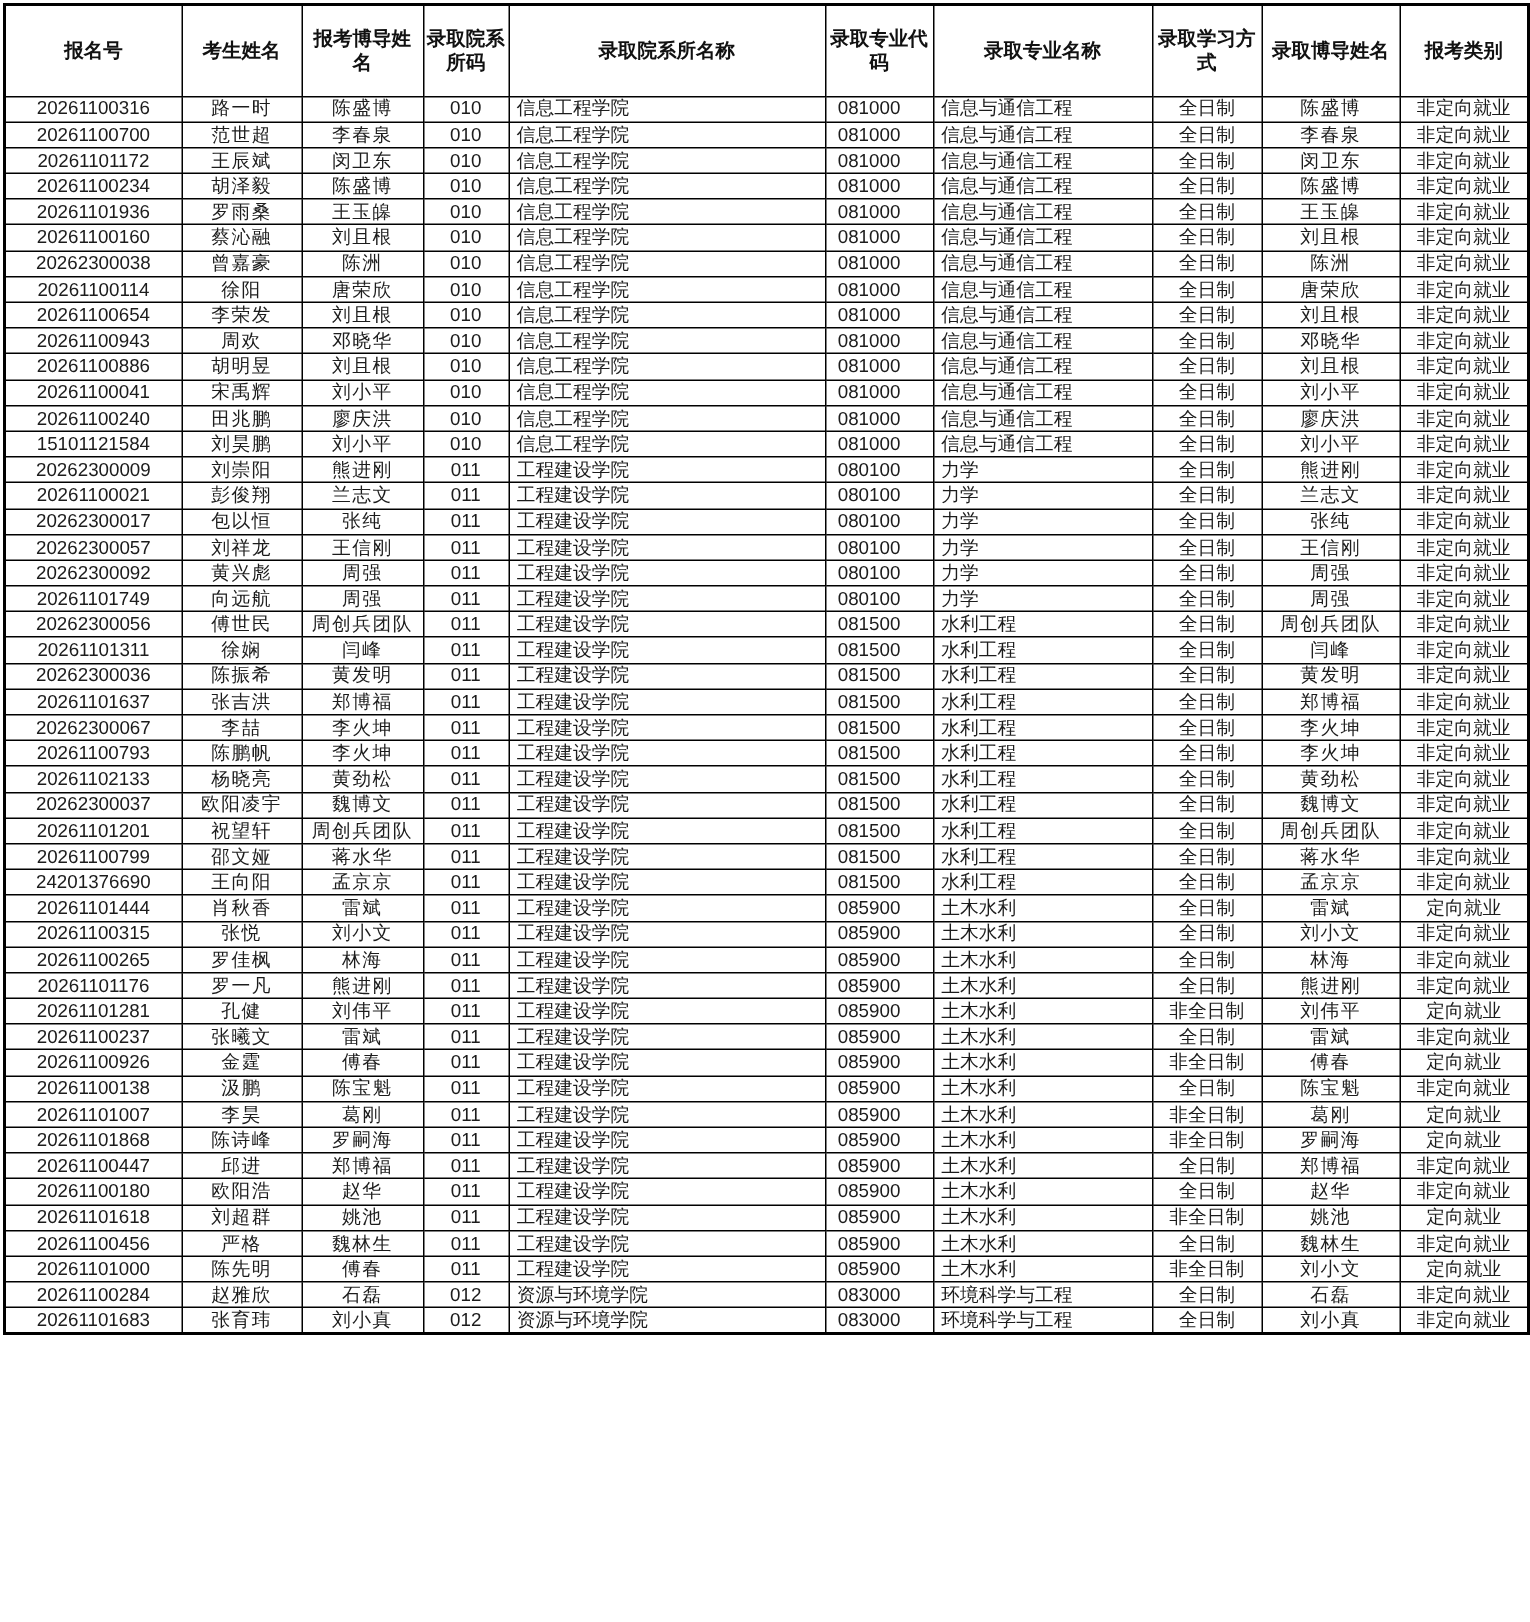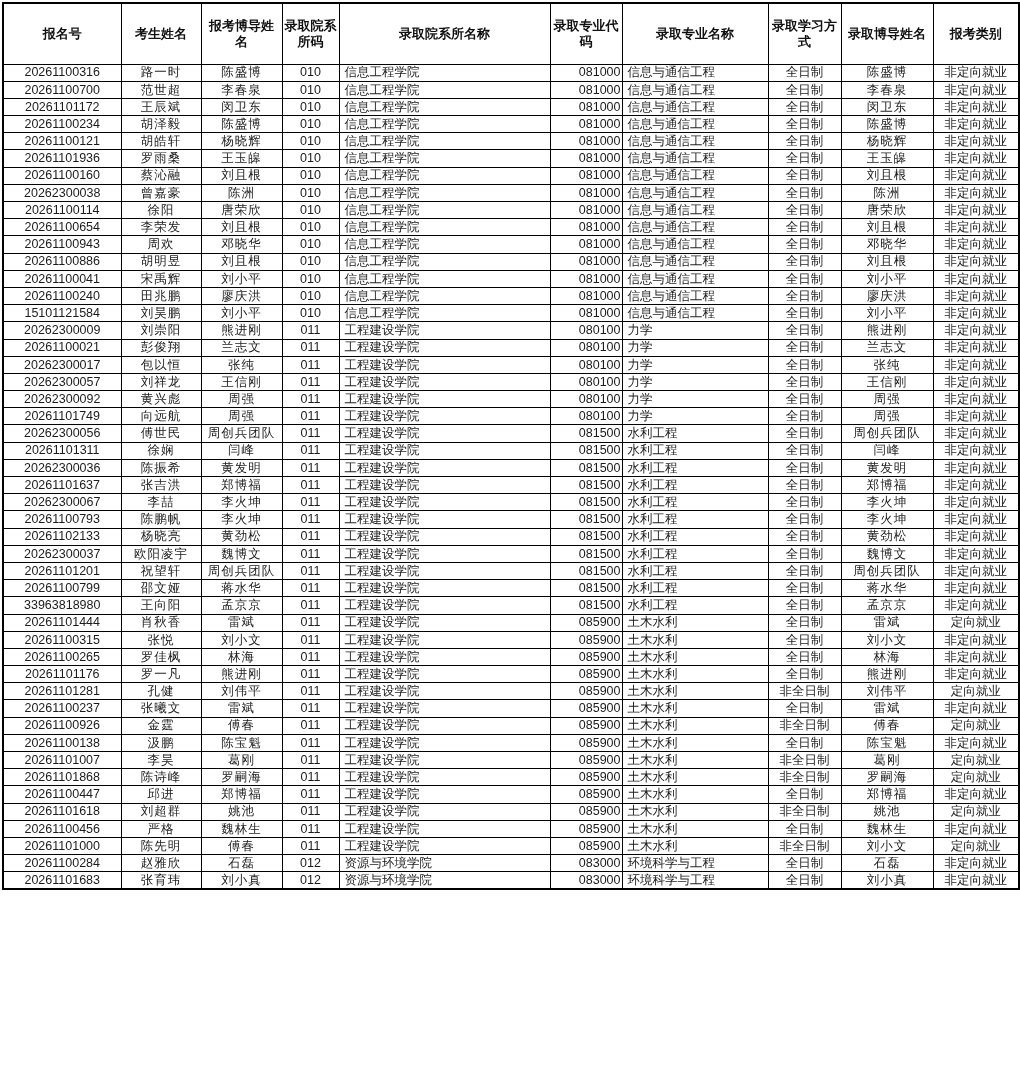--- a/index.html
+++ b/index.html
@@ -47,21 +47,21 @@
     text-align: center;
     padding: 0 1px;
   }
   
   table.admissions tbody td.col4,
   table.admissions tbody td.col6 {
     text-align: left;
     padding-left: 5px;
   }
   table.admissions tbody td.col5 {
-    text-align: right;
+    text-align: left;
     padding-left: 8px;
   }
   
   table.admissions tbody td.col1,
   table.admissions tbody td.col2,
   table.admissions tbody td.col8 {
     letter-spacing: 1px;
   }
 </style>
 </head>
@@ -138,32 +138,20 @@
           <td class="col2">陈盛博</td>
           <td class="col3">010</td>
           <td class="col4">信息工程学院</td>
           <td class="col5">081000</td>
           <td class="col6">信息与通信工程</td>
           <td class="col7">全日制</td>
           <td class="col8">陈盛博</td>
           <td class="col9">非定向就业</td>
         </tr>
         <tr>
-          <td class="col0">20261100121</td>
-          <td class="col1">胡皓轩</td>
-          <td class="col2">杨晓辉</td>
-          <td class="col3">010</td>
-          <td class="col4">信息工程学院</td>
-          <td class="col5">081000</td>
-          <td class="col6">信息与通信工程</td>
-          <td class="col7">全日制</td>
-          <td class="col8">杨晓辉</td>
-          <td class="col9">非定向就业</td>
-        </tr>
-        <tr>
           <td class="col0">20261101936</td>
           <td class="col1">罗雨桑</td>
           <td class="col2">王玉皞</td>
           <td class="col3">010</td>
           <td class="col4">信息工程学院</td>
           <td class="col5">081000</td>
           <td class="col6">信息与通信工程</td>
           <td class="col7">全日制</td>
           <td class="col8">王玉皞</td>
           <td class="col9">非定向就业</td>
@@ -462,21 +450,21 @@
           <td class="col2">蒋水华</td>
           <td class="col3">011</td>
           <td class="col4">工程建设学院</td>
           <td class="col5">081500</td>
           <td class="col6">水利工程</td>
           <td class="col7">全日制</td>
           <td class="col8">蒋水华</td>
           <td class="col9">非定向就业</td>
         </tr>
         <tr>
-          <td class="col0">33963818980</td>
+          <td class="col0">24201376690</td>
           <td class="col1">王向阳</td>
           <td class="col2">孟京京</td>
           <td class="col3">011</td>
           <td class="col4">工程建设学院</td>
           <td class="col5">081500</td>
           <td class="col6">水利工程</td>
           <td class="col7">全日制</td>
           <td class="col8">孟京京</td>
           <td class="col9">非定向就业</td>
         </tr>
@@ -603,20 +591,32 @@
         <tr>
           <td class="col0">20261100447</td>
           <td class="col1">邱进</td>
           <td class="col2">郑博福</td>
           <td class="col3">011</td>
           <td class="col4">工程建设学院</td>
           <td class="col5">085900</td>
           <td class="col6">土木水利</td>
           <td class="col7">全日制</td>
           <td class="col8">郑博福</td>
+          <td class="col9">非定向就业</td>
+        </tr>
+        <tr>
+          <td class="col0">20261100180</td>
+          <td class="col1">欧阳浩</td>
+          <td class="col2">赵华</td>
+          <td class="col3">011</td>
+          <td class="col4">工程建设学院</td>
+          <td class="col5">085900</td>
+          <td class="col6">土木水利</td>
+          <td class="col7">全日制</td>
+          <td class="col8">赵华</td>
           <td class="col9">非定向就业</td>
         </tr>
         <tr>
           <td class="col0">20261101618</td>
           <td class="col1">刘超群</td>
           <td class="col2">姚池</td>
           <td class="col3">011</td>
           <td class="col4">工程建设学院</td>
           <td class="col5">085900</td>
           <td class="col6">土木水利</td>

